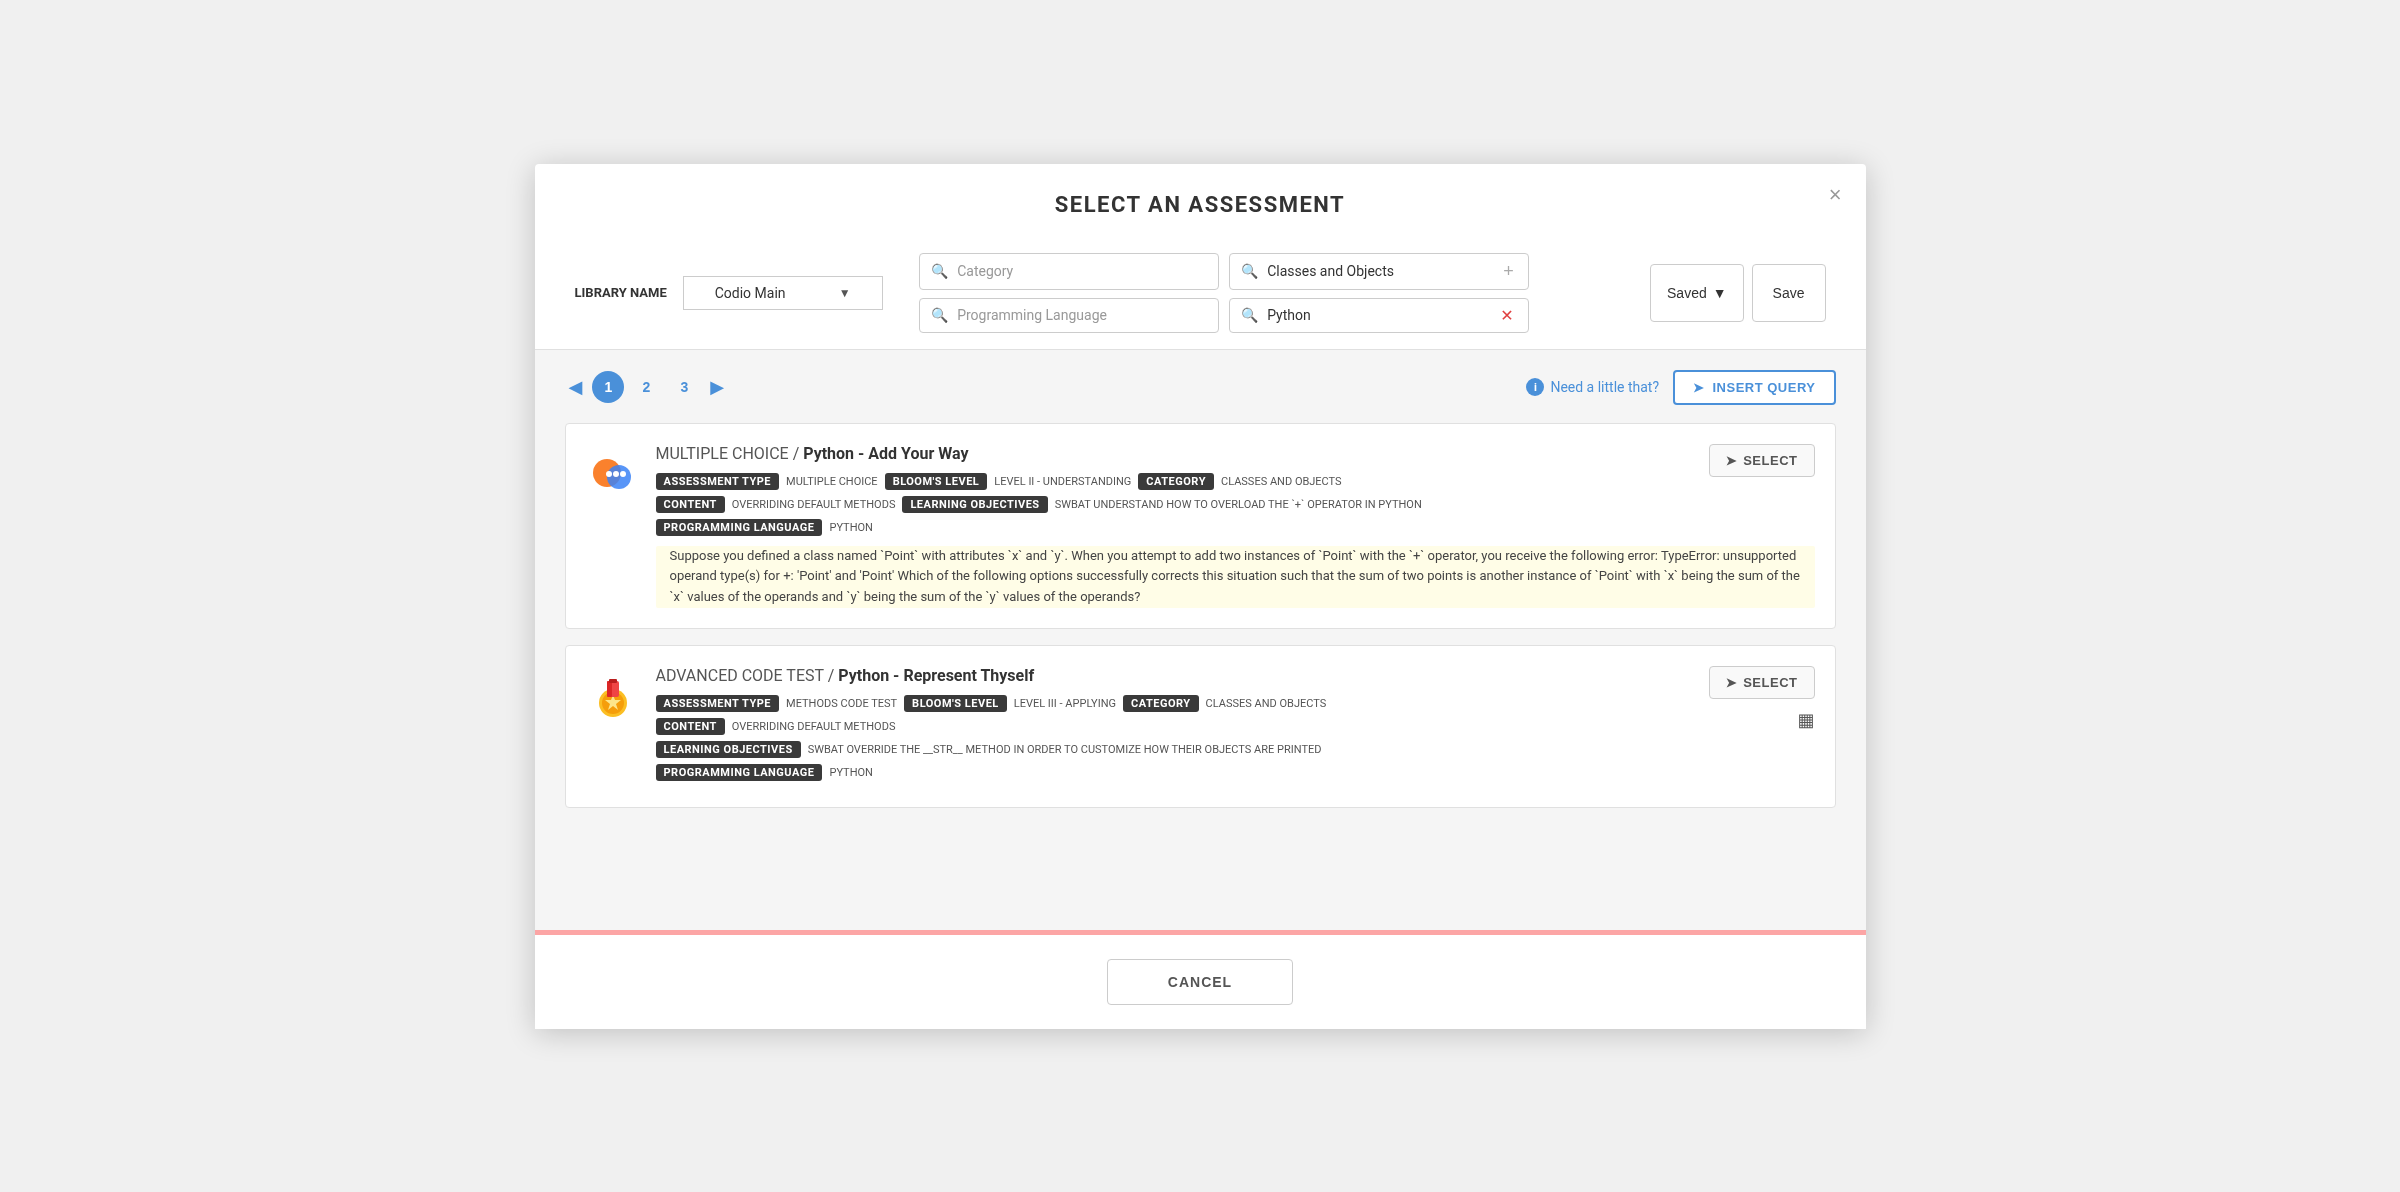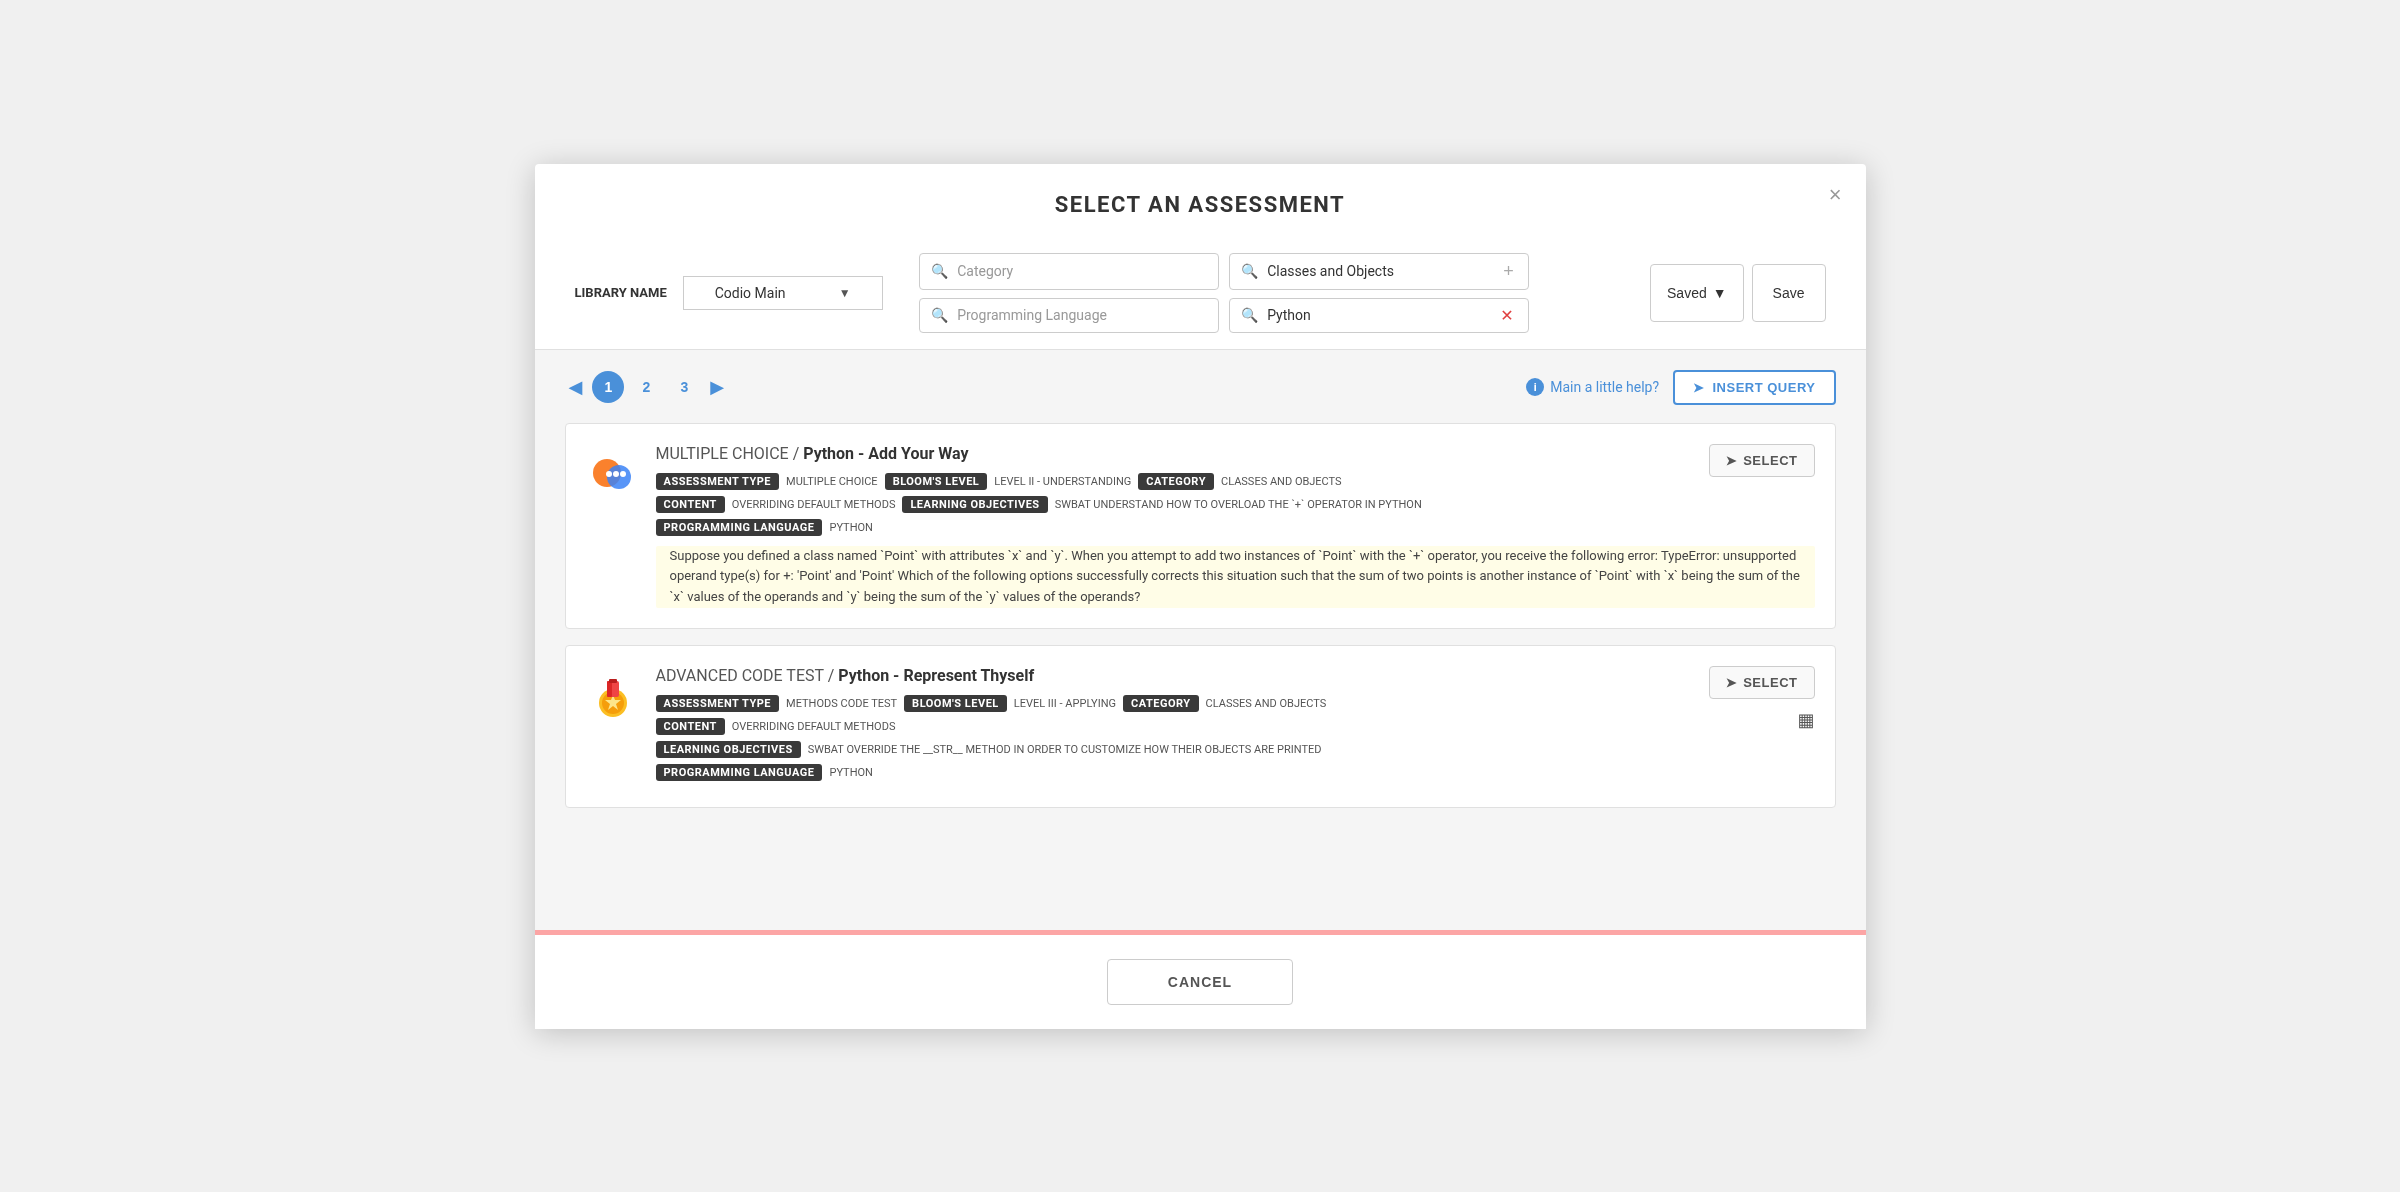--- a/index.html
+++ b/index.html
@@ -434,21 +434,21 @@
           <span>2</span>
         </button>
         <button class="page-num inactive">
           <span>3</span>
         </button>
         <button class="page-nav-btn">▶</button>
       </div>
       <div class="pagination-right">
         <a class="help-link">
           <span class="info-circle">i</span>
-          <span>Main a little help?</span>
+          <span>Need a little that?</span>
         </a>
         <button class="insert-query-btn">
           <span>➤</span>
           <span>INSERT QUERY</span>
         </button>
       </div>
     </div>
 
     <div class="assessment-card">
       <div class="card-icon">

